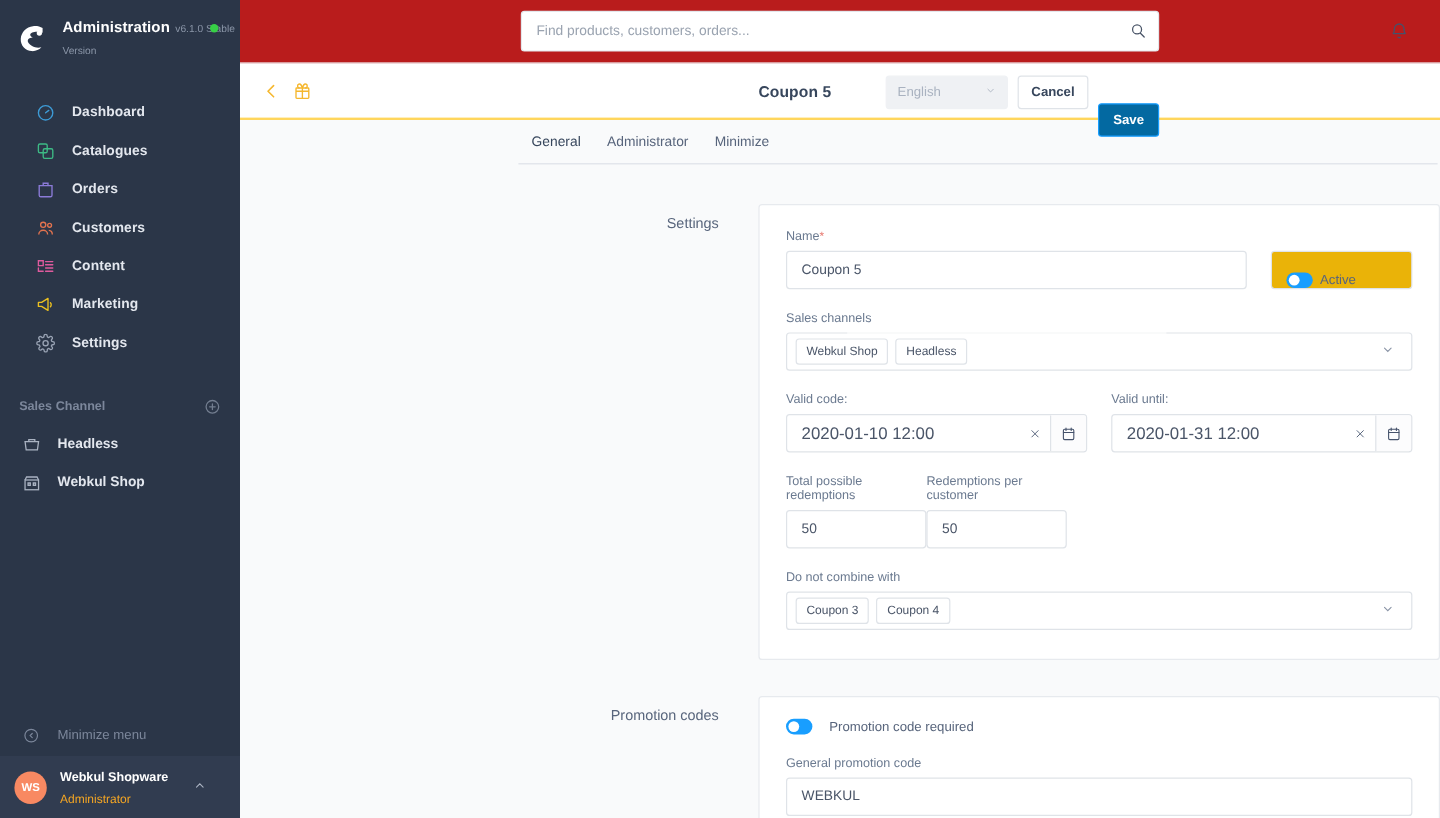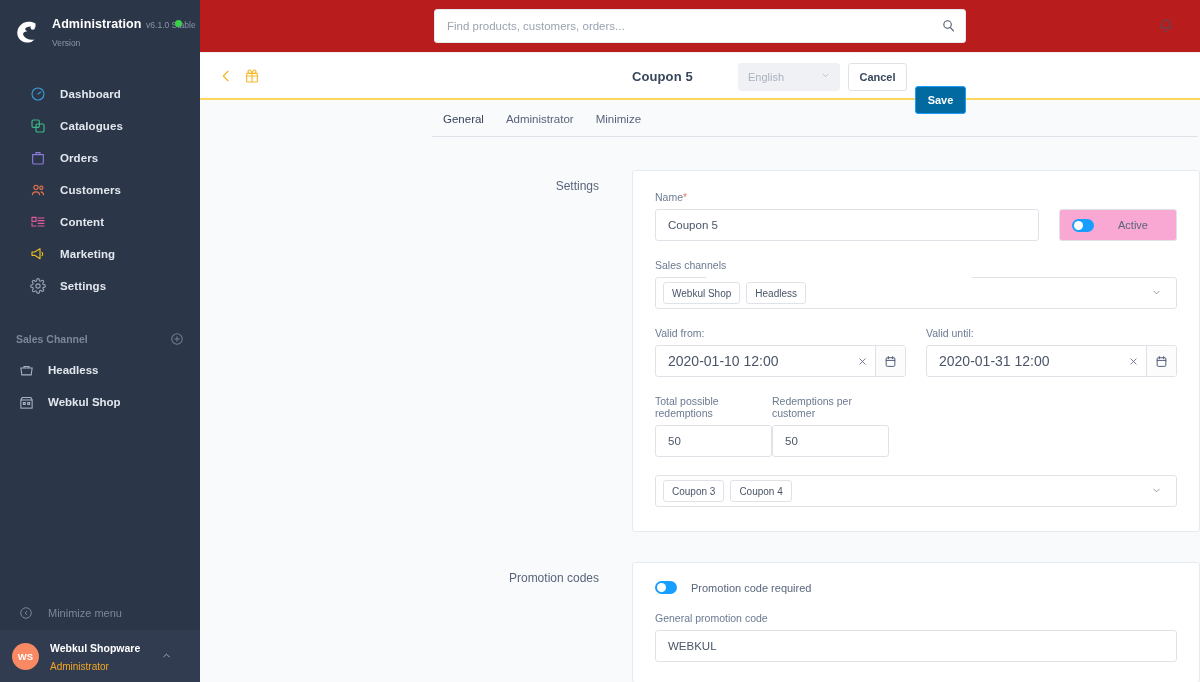--- a/index.html
+++ b/index.html
@@ -143,21 +143,21 @@
 
   .inp {
     height: 32px; border:1px solid #dfe3e8; border-radius:3px; background:#fff;
     display:flex; align-items:center; padding: 0 12px;
     font-size: 11.5px; color:#4a5568;
   }
   .name-row { display:flex; gap: 20px; margin-bottom: 18px; }
   .name-row .inp { flex: 1 1 auto; }
   .toggle-box {
     width: 118px; flex:0 0 118px; height:32px; border:1px solid #dfe3e8; border-radius:3px;
-    background:#f9a8d4; display:flex; align-items:center; padding-left: 12px; gap: 24px;
+    background:#eab308; display:flex; align-items:flex-end; padding-left: 12px; gap: 6px;
   }
   .sw {
     width: 22px; height: 13px; border-radius: 7px; background:#189eff;
     position:relative; flex:0 0 22px; cursor:pointer;
   }
   .sw::after {
     content:""; position:absolute; left:2px; top:2px; width:9px;height:9px;
     border-radius:50%; background:#fff;
   }
   .sw-lbl { font-size: 11px; color:#58657c; }
@@ -424,21 +424,21 @@
               <span class="chip">Headless</span>
               <span class="sel-caret">
                 <svg viewBox="0 0 24 24" fill="none" stroke="currentColor" stroke-width="2" width="11" height="11">
                     <path d="M6 9l6 6 6-6" stroke-linecap="round"></path>
                   </svg>
               </span>
             </div>
 
             <div class="two">
               <div>
-                <label class="fl">Valid from:</label>
+                <label class="fl">Valid code:</label>
                 <div class="datefield">
                   <span class="dval">2020-01-10 12:00</span>
                   <span class="clr">
                     <svg viewBox="0 0 24 24" fill="none" stroke="currentColor" stroke-width="2.2" width="9" height="9">
                         <path d="M5 5l14 14M19 5L5 19" stroke-linecap="round"></path>
                       </svg>
                   </span>
                   <span class="cal">
                     <svg viewBox="0 0 24 24" fill="none" stroke="currentColor" stroke-width="1.7" width="13" height="13">
                         <rect x="4" y="5" width="16" height="16" rx="2"></rect>
@@ -470,20 +470,21 @@
               <div>
                 <label class="fl">Total possible redemptions</label>
                 <div class="inp">50</div>
               </div>
               <div>
                 <label class="fl">Redemptions per customer</label>
                 <div class="inp">50</div>
               </div>
             </div>
 
+            <label class="fl">Do not combine with</label>
             <div class="sel">
               <span class="chip">Coupon 3</span>
               <span class="chip">Coupon 4</span>
               <span class="sel-caret">
                 <svg viewBox="0 0 24 24" fill="none" stroke="currentColor" stroke-width="2" width="11" height="11">
                     <path d="M6 9l6 6 6-6" stroke-linecap="round"></path>
                   </svg>
               </span>
             </div>
           </div>

